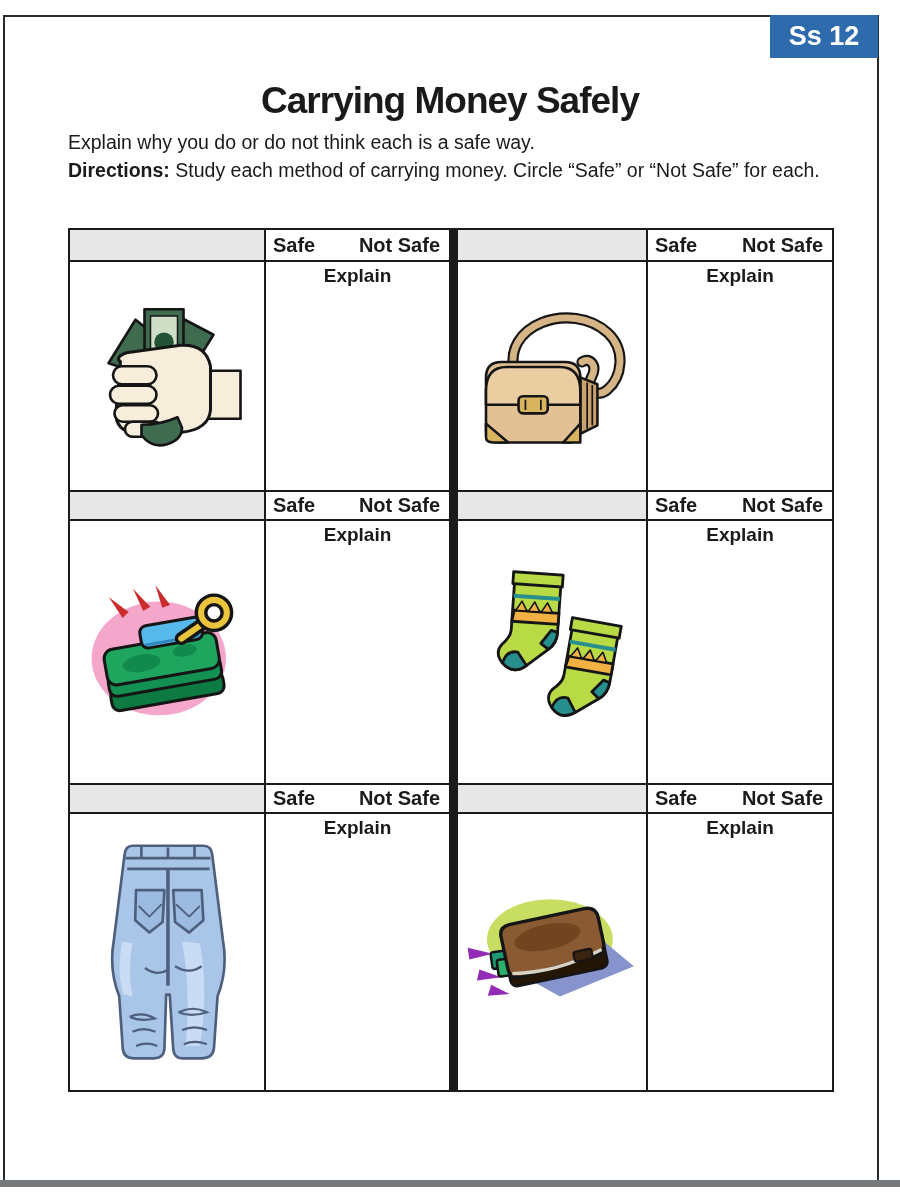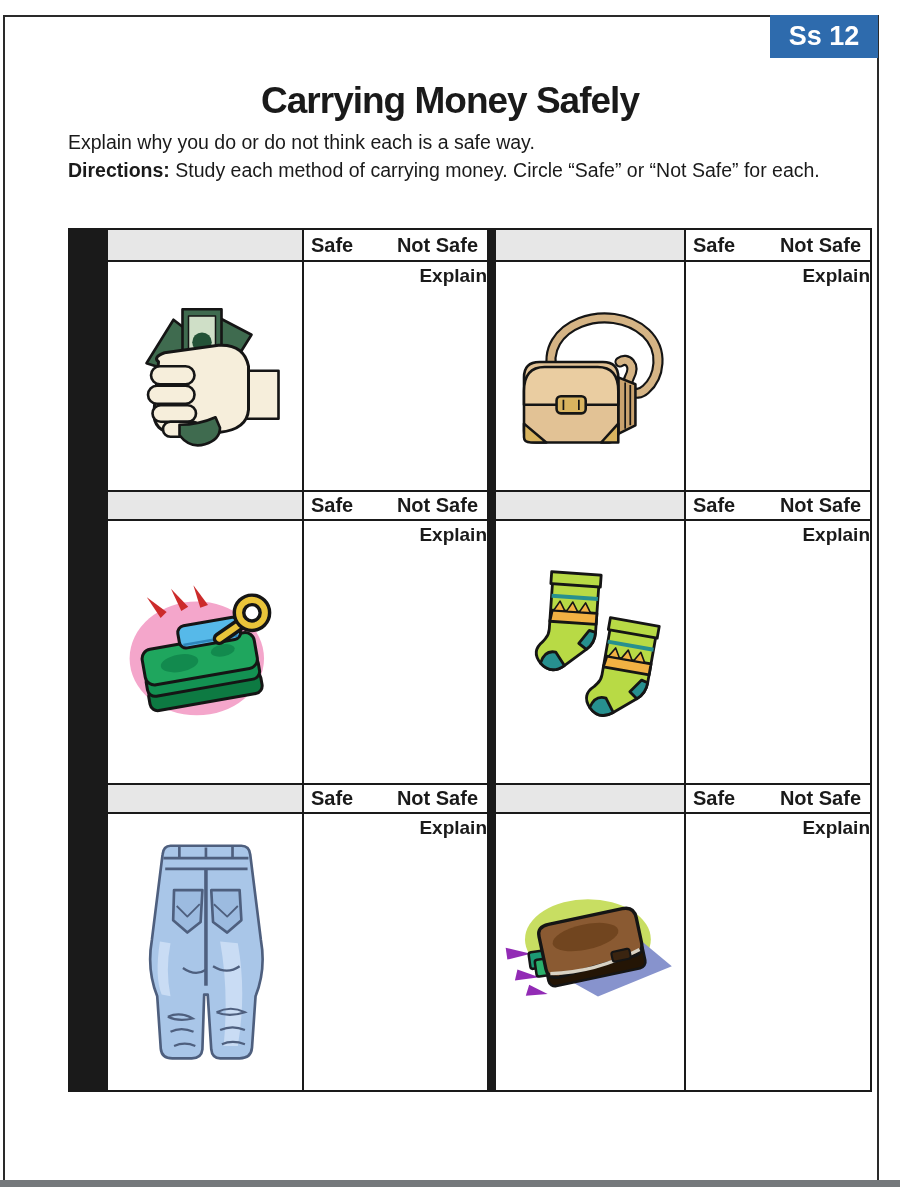--- a/index.html
+++ b/index.html
@@ -14,28 +14,28 @@
   .badge{position:absolute;top:15px;right:22px;width:108px;height:43px;background:#2e6bad;
          color:#fff;font-weight:bold;font-size:27px;display:flex;align-items:center;justify-content:center;}
   
   .title{position:absolute;top:68px;left:0;right:0;text-align:center;font-size:37px;font-weight:bold;letter-spacing:-1px;margin-top:12px;}
   .directions{position:absolute;top:129px;left:68px;width:766px;font-size:19.5px;line-height:1.42;}
   .directions b{font-weight:bold;}
   
   .sheet{position:absolute;top:228px;left:68px;display:grid;
          grid-template-columns:194px 183px 5px 188px 184px;
          grid-template-rows:30px 228px 27px 262px 27px 276px;
-         gap:2px;background:#1a1a1a;border:2px solid #1a1a1a;padding-left:38px;}
+         gap:2px;background:#1a1a1a;border:2px solid #1a1a1a;}
   .c{background:#fff;}
   .c-imghead{background:#e7e7e7;}
   .c-div{background:transparent;}
   .c-anshead{display:flex;align-items:center;justify-content:space-between;
              padding:0 9px 0 7px;font-weight:bold;font-size:20px;}
   .c-img{display:flex;align-items:center;justify-content:center;}
-  .c-ans{text-align:right;padding-top:3px;font-weight:bold;font-size:19px;}
+  .c-ans{text-align:center;padding-top:3px;font-weight:bold;font-size:19px;}
 </style>
 </head>
 <body>
 
 <div class="page">
   <div class="edge-top"></div>
   <div class="edge-left"></div>
   <div class="edge-right"></div>
   <div class="bottom-bar"></div>
 

